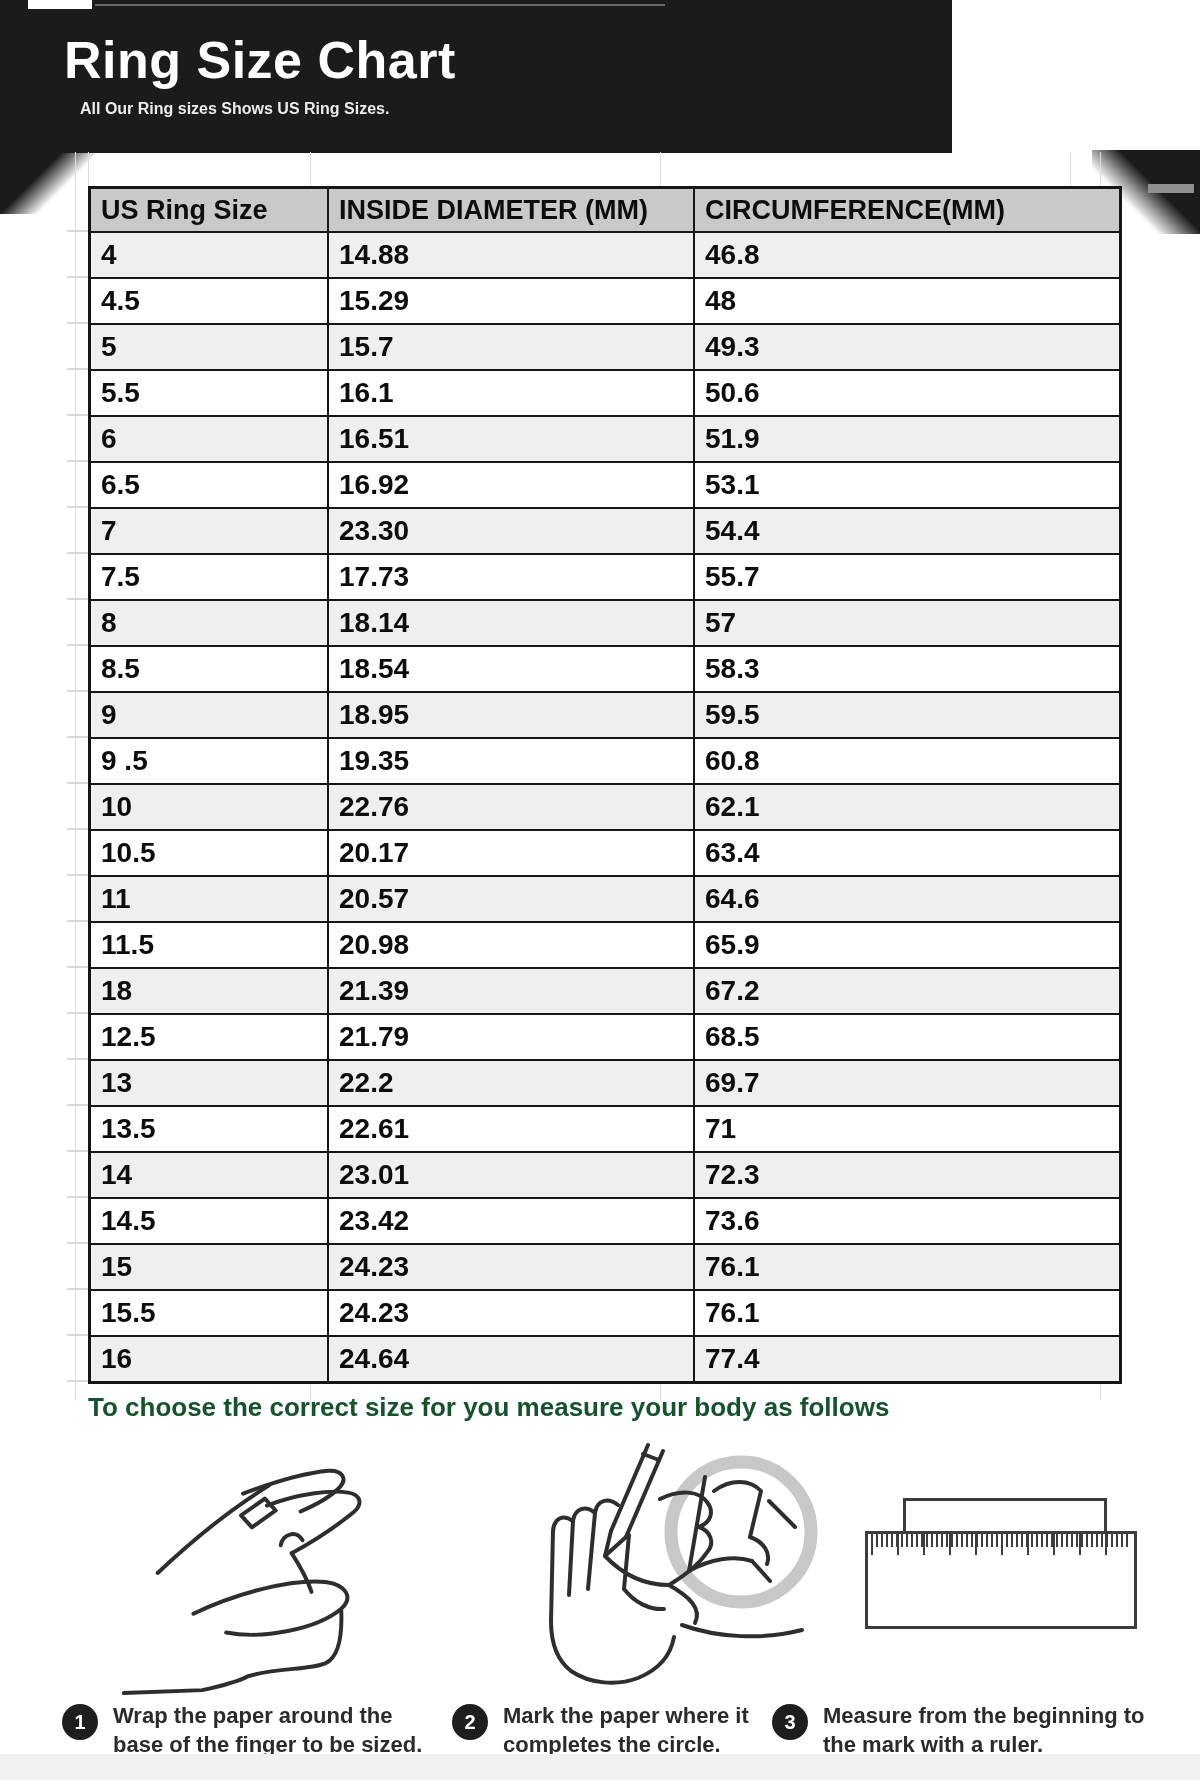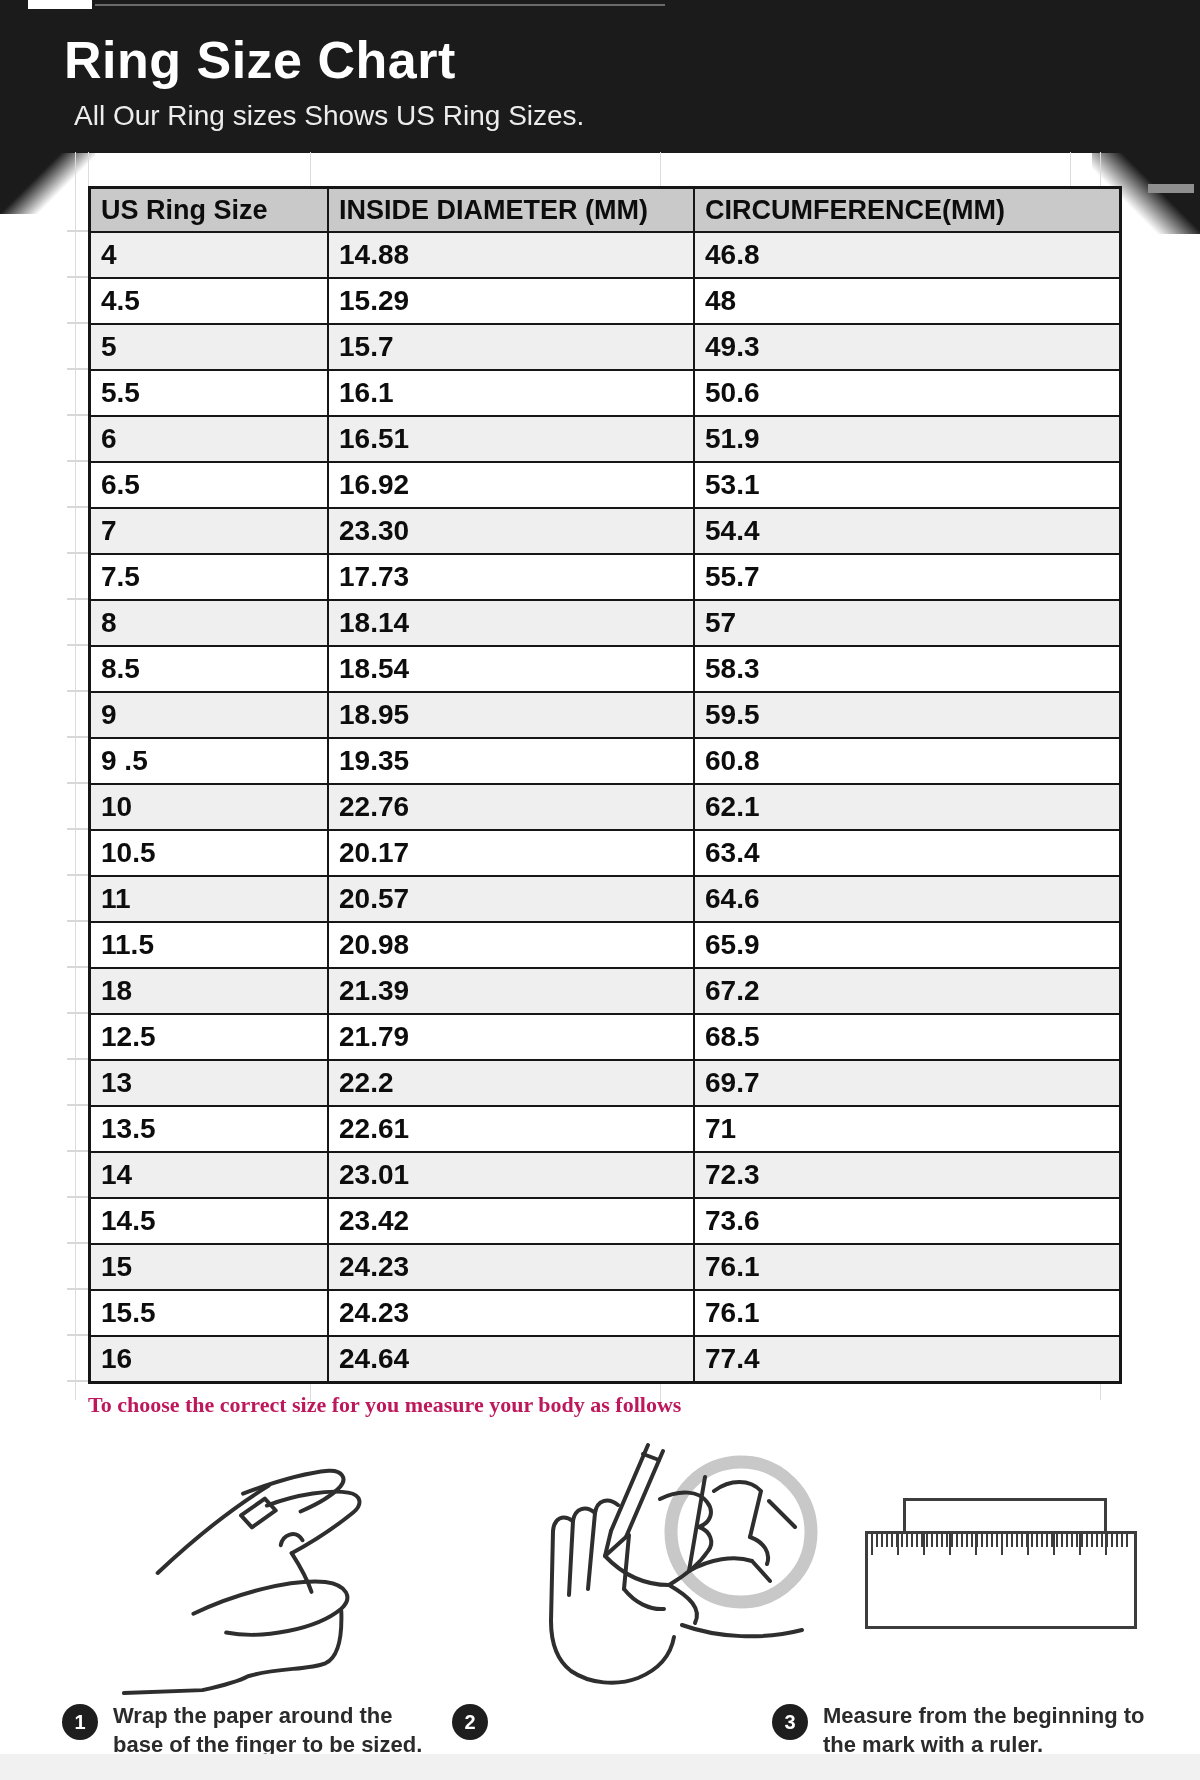--- a/index.html
+++ b/index.html
@@ -2,30 +2,30 @@
 <html><head>
 <meta charset="utf-8">
 <style>
   html,body { margin:0; padding:0; background:#ffffff; }
   .canvas {
     position:relative; width:1200px; height:1780px; overflow:hidden;
     background:#ffffff; font-family:"Liberation Sans", sans-serif;
   }
 
   
-  .banner { position:absolute; left:0; top:0; width:1200px; height:153px; background:#1b1b1b; }
+  .banner { position:absolute; left:0; top:0; width:952px; height:153px; background:#1b1b1b; }
   .top-sliver { position:absolute; left:28px; top:0; width:64px; height:9px; background:#ffffff; }
   .top-line { position:absolute; left:95px; top:4px; width:570px; height:2px; background:#6a6a6a; }
   .banner-title {
     position:absolute; left:64px; top:30px; color:#ffffff;
     font-size:52px; font-weight:700; letter-spacing:0.5px; white-space:nowrap;
   }
   .banner-subtitle {
-    position:absolute; left:74px; top:100px; color:#ececec;
-    font-size:28px; font-weight:400; white-space:nowrap;
+    position:absolute; left:80px; top:100px; color:#ececec;
+    font-size:16px; font-weight:700; white-space:nowrap;
   }
   .banner-wedge { position:absolute; }
   .banner-wedge.left {
     left:0; top:150px; width:95px; height:64px;
     background:linear-gradient(135deg, #1b1b1b 40%, rgba(27,27,27,0) 64%);
   }
   .banner-wedge.right {
     left:1092px; top:150px; width:108px; height:84px;
     background:linear-gradient(225deg, #1b1b1b 42%, rgba(27,27,27,0) 66%);
   }
@@ -58,22 +58,22 @@
   }
   .size-table th { height:42px; background:#c9c9c9; font-size:27px; }
   .size-table td { height:44px; font-size:28px; background:#ffffff; }
   .size-table tr.alt td { background:#efefef; }
   .size-table th:nth-child(1){ width:222px; }
   .size-table th:nth-child(2){ width:350px; }
   .size-table th:nth-child(3){ width:410px; }
 
   
   .intro {
-    position:absolute; left:88px; top:1392px; font-size:22px; font-weight:700;
-    color:#be185d; white-space:nowrap;font-family:Liberation Serif, serif;
+    position:absolute; left:88px; top:1392px; font-size:26px; font-weight:700;
+    color:#14532d; white-space:nowrap;
   }
   .illus { position:absolute; }
   .illus.hand { left:95px;  top:1442px; width:300px; height:263px; }
   .illus.mark { left:398px; top:1438px; width:420px; height:262px; }
 
   
   .ruler-wrap { position:absolute; left:855px; top:1468px; width:292px; height:200px; }
   .paper-strip { position:absolute; left:48px; top:30px; width:198px; height:36px; border:3px solid #3d3d3d; background:#ffffff; }
   .ruler-body  { position:absolute; left:10px; top:63px; width:266px; height:92px; border:3px solid #3d3d3d; background:#ffffff; }
   .ticks { position:absolute; left:3px; right:3px; top:0; }
@@ -335,20 +335,21 @@
       <div class="ticks major"></div>
     </div>
   </div>
 
   <div class="step s1">
     <div class="step-num">1</div>
     <div class="step-text">Wrap the paper around the base of the finger to be sized.</div>
   </div>
   <div class="step s2">
     <div class="step-num">2</div>
+    <div class="step-text">Mark the paper where it completes the circle.</div>
   </div>
   <div class="step s3">
     <div class="step-num">3</div>
     <div class="step-text">Measure from the beginning to the mark with a ruler.</div>
   </div>
 
   <div class="bottom-strip"></div>
 </div>
 
 </body></html>

